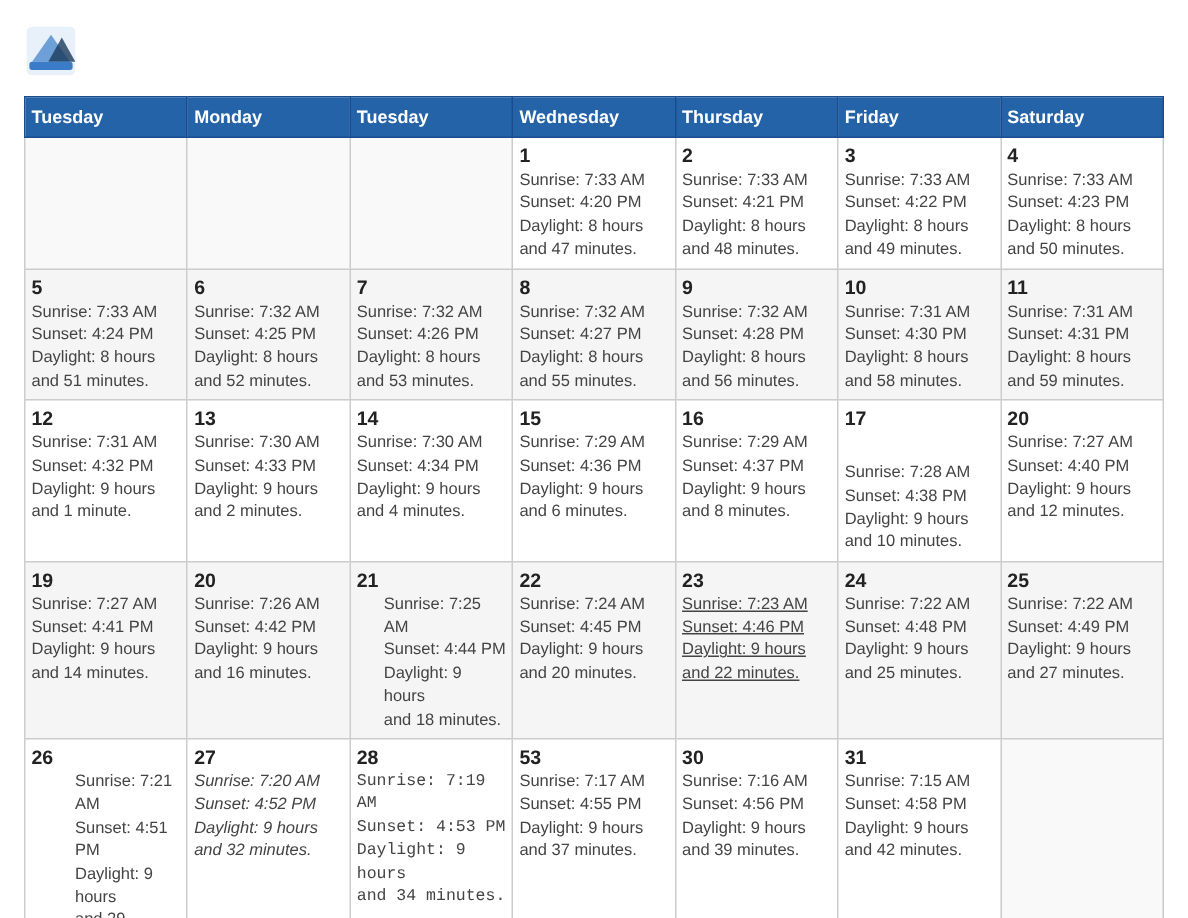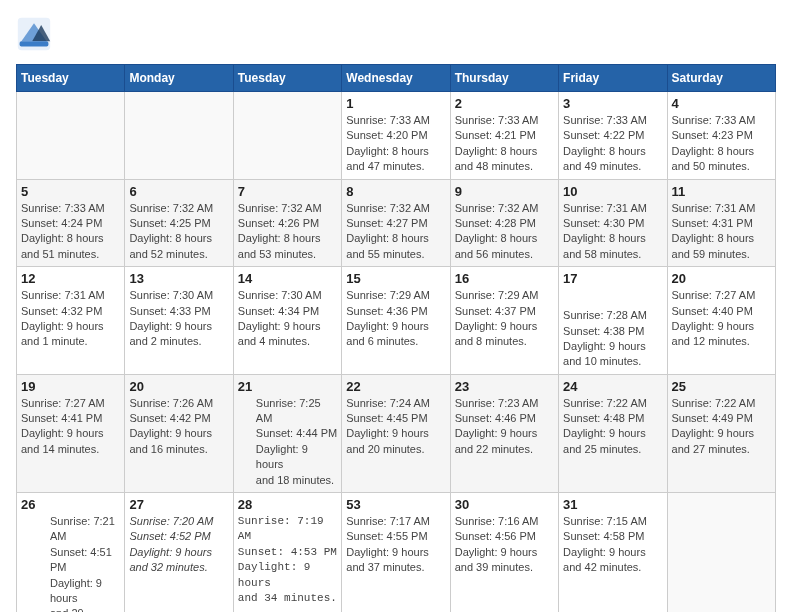--- a/index.html
+++ b/index.html
@@ -275,21 +275,21 @@
         </td>
         <td>
           <span class="day-num">22</span>
           <div class="day-info" style="white-space: pre-line;">Sunrise: 7:24 AM
 Sunset: 4:45 PM
 Daylight: 9 hours
 and 20 minutes.</div>
         </td>
         <td>
           <span class="day-num">23</span>
-          <div class="day-info" style="white-space: pre-line;">Sunrise: 7:23 AM
+          <div class="day-info" style="white-space: pre-line; text-decoration: underline;">Sunrise: 7:23 AM
 Sunset: 4:46 PM
 Daylight: 9 hours
 and 22 minutes.</div>
         </td>
         <td>
           <span class="day-num">24</span>
           <div class="day-info" style="white-space: pre-line;">Sunrise: 7:22 AM
 Sunset: 4:48 PM
 Daylight: 9 hours
 and 25 minutes.</div>

